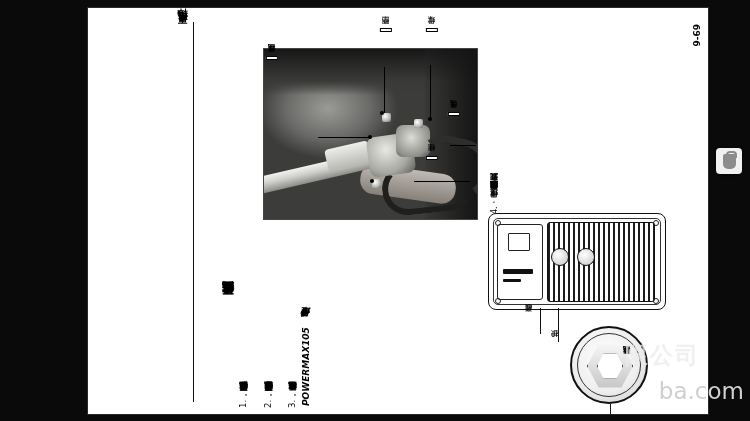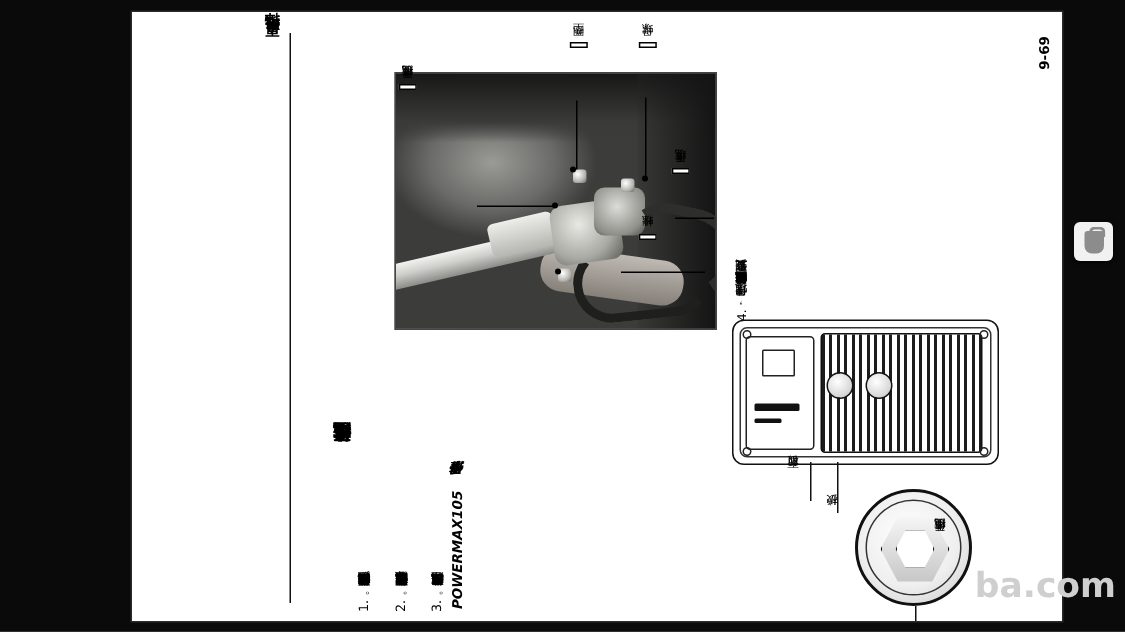--- a/index.html
+++ b/index.html
@@ -333,21 +333,21 @@
   .wm1 {
     right: 8px;
     top: 332px;
     font-size: 23px;
     letter-spacing: 2px;
   }
   
   .wm-out {
     position: absolute;
     color: #cfcfcf;
-    font-weight: bold;
+    font-weight: normal;
     font-size: 23px;
   }
   
   .side-button {
     position: absolute;
     right: 8px;
     top: 148px;
     width: 26px;
     height: 26px;
     background: #f1f1f1;
@@ -460,20 +460,21 @@
     </div>
 
     <div class="line" style="left:452px; top:300px; width:1px; height:26px;"></div>
     <div class="line" style="left:470px; top:300px; width:1px; height:34px;"></div>
     <div class="line" style="left:522px; top:396px; width:1px; height:12px;"></div>
 
     <div class="fig-label vtext" style="left:436px; top:310px;">前面板</div>
     <div class="fig-label vtext" style="left:462px; top:336px;">护板</div>
     <div class="fig-label vtext" style="left:534px; top:352px;">工件电缆插座</div>
 
+    <div class="watermark wm1">限公司</div>
   </div>
 
   <div class="wm-out" style="right:6px; top:378px;">ba.com</div>
 
   <div class="side-button">
     <div class="glyph"></div>
   </div>
 
 </div>
 

